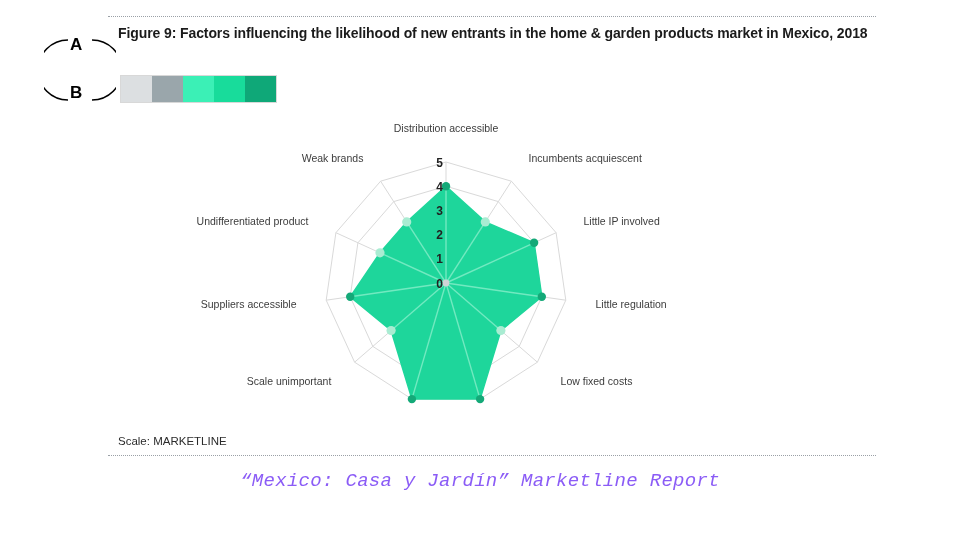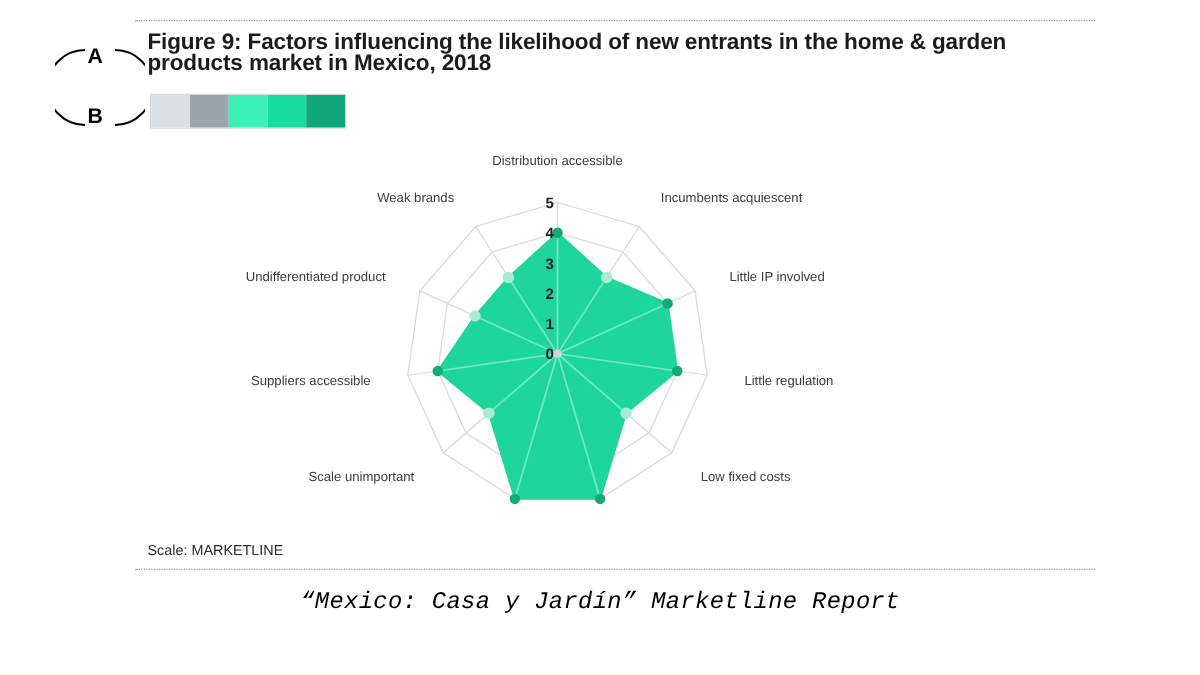--- a/index.html
+++ b/index.html
@@ -52,21 +52,21 @@
     border-bottom: 1px dotted #9aa0a6;
     box-sizing: border-box;
   }
 
   #figure-title {
     position: absolute;
     left: 10px;
     top: 8px;
     width: 752px;
     font-family: "Liberation Sans", sans-serif;
-    font-size: 18px;
+    font-size: 14px;
     font-weight: 700;
     line-height: 17px;
     color: #1b1b1b;
     letter-spacing: -0.1px;
   }
 
   
   #legend-bar {
     position: absolute;
     left: 12px;
@@ -126,21 +126,21 @@
   
   #caption {
     position: absolute;
     left: 0;
     top: 470px;
     width: 960px;
     text-align: center;
     font-family: "Liberation Mono", monospace;
     font-style: italic;
     font-size: 19px;
-    color: #000000;
+    color: #8b5cf6;
     letter-spacing: 0.3px;
   }
 </style>
 </head>
 <body>
 
 <div id="slide">
 
   <div id="ab-glyph">
     <svg width="72" height="84" viewBox="0 0 72 84">

